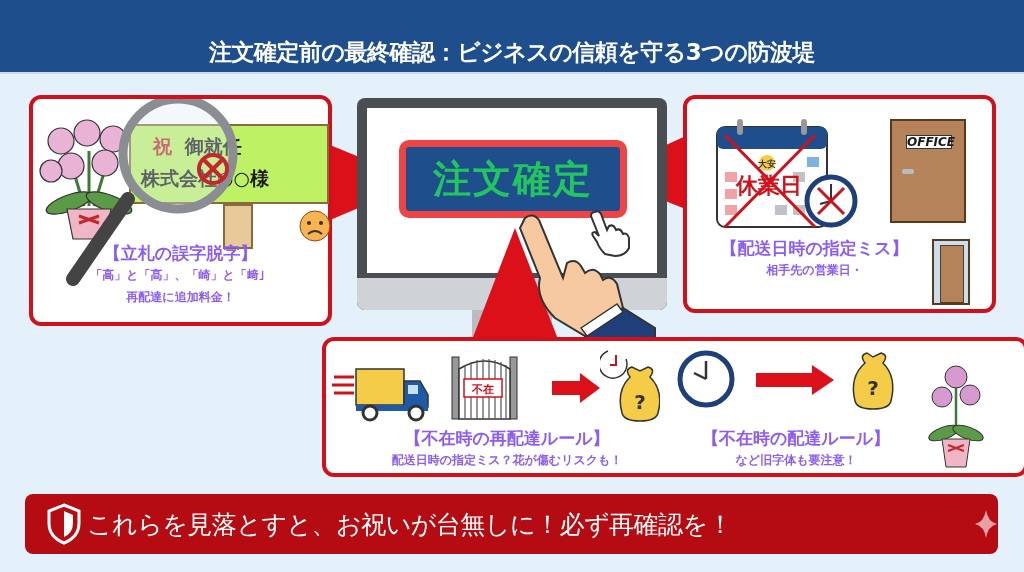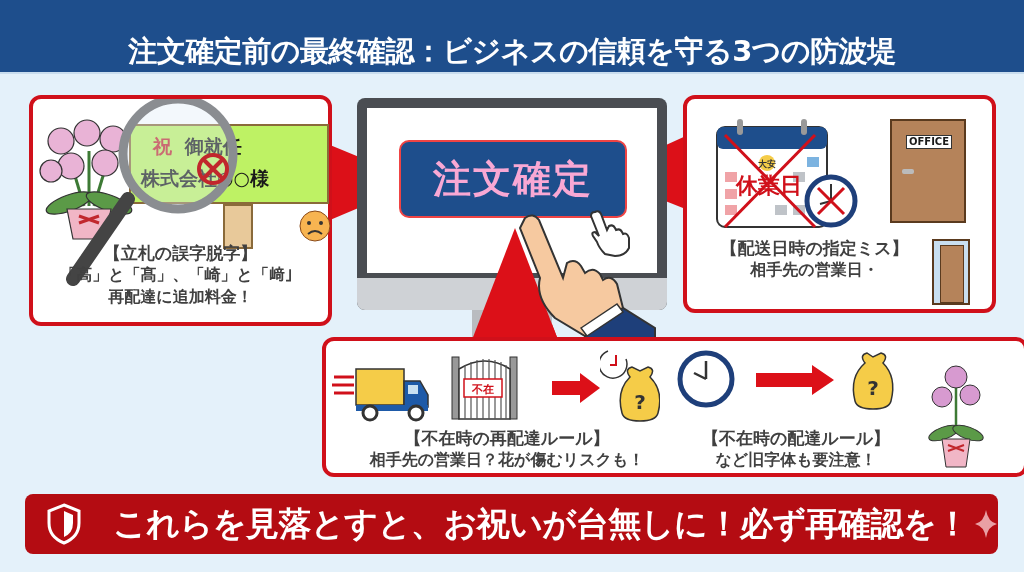--- a/index.html
+++ b/index.html
@@ -10,62 +10,62 @@
     position: relative;
     color: #1a1a1a;
   }
   .header {
     position: absolute; left: 0; top: 0; width: 1024px; height: 74px;
     background: #1e4e8c;
     display: flex; align-items: center; justify-content: center;
     border-bottom: 2px solid #c9ddee;
   }
   .header h1 {
-    color: #fff; font-size: 29px; font-weight: bold; letter-spacing: -0.5px; margin-top: 32px;
+    color: #fff; font-size: 23px; font-weight: bold; letter-spacing: -0.5px; margin-top: 32px;
   }
   .panel {
     position: absolute; background: #fff;
     border: 4px solid #d0101a; border-radius: 12px;
   }
   #panel-left { left: 29px; top: 95px; width: 303px; height: 231px; }
   #panel-right { left: 683px; top: 95px; width: 313px; height: 218px; }
   #panel-bottom { left: 322px; top: 337px; width: 706px; height: 140px; }
 
-  .caption { position: absolute; text-align: center; font-weight: bold; color: #404040; }
+  .caption { position: absolute; text-align: center; font-weight: bold; color: #8b5cf6; }
   .caption .t { display: block; font-size: 17px; line-height: 22px; }
-  .caption .s { display: block; font-size: 16px; line-height: 22px; }
+  .caption .s { display: block; font-size: 12px; line-height: 22px; }
 
   .monitor { position: absolute; left: 357px; top: 98px; width: 310px; height: 240px; }
   .monitor .bezel {
     position: absolute; left: 0; top: 0; width: 310px; height: 212px;
     background: #4a4d52; border-radius: 8px;
   }
   .monitor .screen {
     position: absolute; left: 10px; top: 10px; width: 290px; height: 165px; background: #fff;
   }
   .monitor .chin {
     position: absolute; left: 0; top: 180px; width: 310px; height: 32px;
     background: #cfd2d6; border-radius: 0 0 8px 8px;
   }
   .monitor .stand {
     position: absolute; left: 115px; top: 212px; width: 80px; height: 30px; background: #b9bcc0;
   }
   .order-btn {
     position: absolute; left: 399px; top: 140px; width: 228px; height: 78px;
-    background: #1e4e8c; border-radius: 10px; border: 2px solid #ef4444;
-    color: #f9a8d4; font-size: 38px; font-weight: bold;
+    background: #1e4e8c; border-radius: 10px; border: 7px solid #ef4444;
+    color: #22c55e; font-size: 38px; font-weight: bold;
     display: flex; align-items: center; justify-content: center; letter-spacing: 2px;
     cursor: pointer;
   }
   .footer {
     position: absolute; left: 25px; top: 494px; width: 973px; height: 60px;
     background: #b40c12; border-radius: 8px;
     display: flex; align-items: center; padding-left: 22px;
   }
-  .footer .msg { color: #fff; font-size: 33px; font-weight: bold; margin-left: 32px; letter-spacing: -0.5px; }
+  .footer .msg { color: #fff; font-size: 25px; font-weight: normal; margin-left: 6px; letter-spacing: -0.5px; }
   .abs { position: absolute; }
 </style>
 </head>
 <body>
 
 <div class="header">
   <h1>注文確定前の最終確認：ビジネスの信頼を守る3つの防波堤</h1>
 </div>
 
 <svg class="abs" style="left:0;top:0" width="1024" height="572">
@@ -170,21 +170,21 @@
   </svg>
 
   <svg class="abs" style="left:117px;top:75px" width="54" height="54">
     <circle cx="27" cy="27" r="24" fill="#fff" stroke="#1e3f7a" stroke-width="5"></circle>
     <line x1="27" y1="27" x2="27" y2="10" stroke="#333" stroke-width="2"></line>
     <line x1="27" y1="27" x2="16" y2="30" stroke="#333" stroke-width="2"></line>
     <path d="M14,14 L40,40 M40,14 L14,40" stroke="#d0101a" stroke-width="3"></path>
   </svg>
 
   <div class="abs" style="left:203px;top:20px;width:76px;height:104px;background:#b5835a;border:2px solid #5a3a1e;">
-    <div class="abs" style="left:14px;top:14px;width:46px;height:14px;background:#fff;border:1px solid #333;font-size:10px;font-weight:bold;text-align:center;line-height:12px;">OFFICE</div>
+    <div class="abs" style="left:14px;top:14px;width:46px;height:14px;background:#fff;border:1px solid #333;font-size:12px;font-weight:bold;text-align:center;line-height:12px;font-style:italic;">OFFICE</div>
     <div class="abs" style="left:10px;top:48px;width:12px;height:5px;background:#bbb;border-radius:2px;"></div>
   </div>
 
   <div class="abs" style="left:245px;top:140px;width:38px;height:66px;background:#c9dff0;border:2px solid #5a3a1e;">
     <div class="abs" style="left:6px;top:4px;width:24px;height:58px;background:#b5835a;border:1px solid #5a3a1e;"></div>
   </div>
   <div class="caption" style="left:10px;top:138px;width:235px;">
     <span class="t">【配送日時の指定ミス】</span>
     <span class="s">相手先の営業日・</span>
   </div>
@@ -257,21 +257,21 @@
       <ellipse cx="42" cy="70" rx="16" ry="6" fill="#5b9a47" transform="rotate(20 42 70)"></ellipse>
       <circle cx="30" cy="14" r="11" fill="#d79ad0"></circle>
       <circle cx="16" cy="34" r="10" fill="#d79ad0"></circle>
       <circle cx="44" cy="32" r="10" fill="#d79ad0"></circle>
       <path d="M16,76 L44,76 L40,104 L20,104 Z" fill="#f1b6c6"></path>
     </g>
     <path d="M22,82 L38,88 M38,82 L22,88" stroke="#c1272d" stroke-width="2"></path>
   </svg>
   <div class="caption" style="left:6px;top:86px;width:350px;">
     <span class="t">【不在時の再配達ルール】</span>
-    <span class="s">相手先の営業日？花が傷むリスクも！</span>
+    <span class="s">配送日時の指定ミス？花が傷むリスクも！</span>
   </div>
   <div class="caption" style="left:350px;top:86px;width:240px;">
     <span class="t">【不在時の配達ルール】</span>
     <span class="s">など旧字体も要注意！</span>
   </div>
 </div>
 
 <div class="footer">
   <svg width="34" height="42">
     <path d="M17,2 L32,8 L32,20 Q32,34 17,40 Q2,34 2,20 L2,8 Z" fill="none" stroke="#fff" stroke-width="3"></path>

